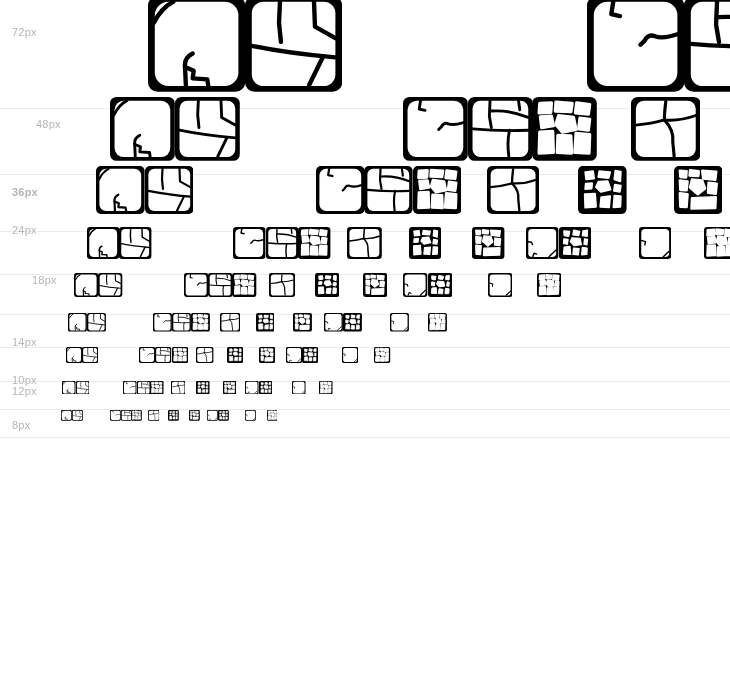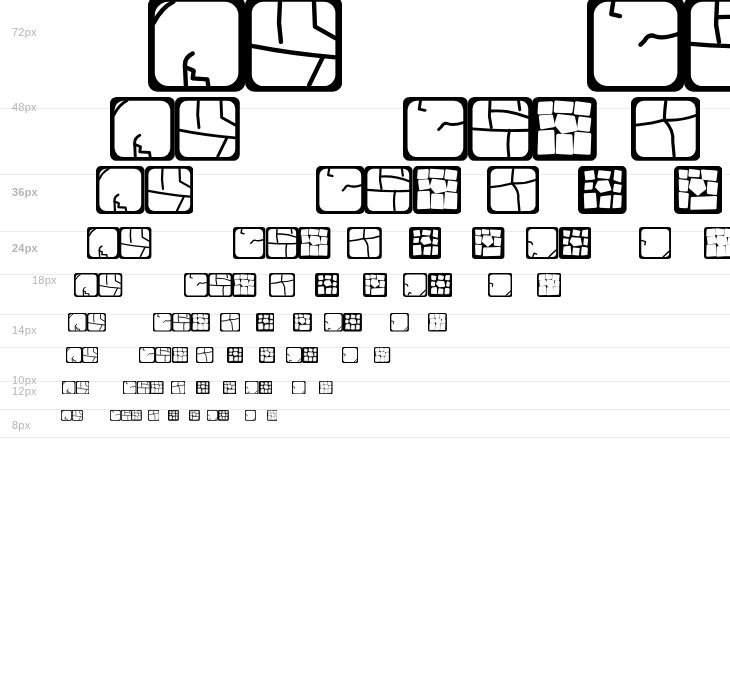--- a/index.html
+++ b/index.html
@@ -179,21 +179,21 @@
     <svg class="glyph" viewBox="0 0 100 100" preserveAspectRatio="none" style="left: 245.2px; top: -4px; width: 97.2px; height: 95.76px;">
       <use href="#g-tile-five-shards"></use>
     </svg>
     <svg class="glyph" viewBox="0 0 100 100" preserveAspectRatio="none" style="left: 587.2px; top: -4px; width: 97.2px; height: 95.76px;">
       <use href="#g-tile-hook-crack"></use>
     </svg>
     <svg class="glyph" viewBox="0 0 100 100" preserveAspectRatio="none" style="left: 684.4px; top: -4px; width: 97.2px; height: 95.76px;">
       <use href="#g-tile-grid-shards"></use>
     </svg>
     <div class="row-divider" style="top: 174px; background: rgb(235, 235, 235);"></div>
-    <span class="size-label" style="top: 101px; color: rgb(181, 181, 181);">48px</span>
+    <span class="size-label" style="top: 118px; color: rgb(181, 181, 181); margin-left: 24px;">48px</span>
     <svg class="glyph" viewBox="0 0 100 100" preserveAspectRatio="none" style="left: 110px; top: 97px; width: 64.8px; height: 63.84px;">
       <use href="#g-tile-branch-crack"></use>
     </svg>
     <svg class="glyph" viewBox="0 0 100 100" preserveAspectRatio="none" style="left: 174.8px; top: 97px; width: 64.8px; height: 63.84px;">
       <use href="#g-tile-five-shards"></use>
     </svg>
     <svg class="glyph" viewBox="0 0 100 100" preserveAspectRatio="none" style="left: 402.8px; top: 97px; width: 64.8px; height: 63.84px;">
       <use href="#g-tile-hook-crack"></use>
     </svg>
     <svg class="glyph" viewBox="0 0 100 100" preserveAspectRatio="none" style="left: 467.6px; top: 97px; width: 64.8px; height: 63.84px;">
@@ -225,21 +225,21 @@
     <svg class="glyph" viewBox="0 0 100 100" preserveAspectRatio="none" style="left: 486.6px; top: 166px; width: 52.2px; height: 47.88px;">
       <use href="#g-tile-quad-shards"></use>
     </svg>
     <svg class="glyph" viewBox="0 0 100 100" preserveAspectRatio="none" style="left: 578.4px; top: 166px; width: 48.6px; height: 47.88px;">
       <use href="#g-pebbles-dark"></use>
     </svg>
     <svg class="glyph" viewBox="0 0 100 100" preserveAspectRatio="none" style="left: 673.8px; top: 166px; width: 48.6px; height: 47.88px;">
       <use href="#g-pebbles-ring"></use>
     </svg>
     <div class="row-divider" style="top: 274px; background: rgb(235, 235, 235);"></div>
-    <span class="size-label" style="top: 242px; color: rgb(181, 181, 181); font-weight: bold;">24px</span>
+    <span class="size-label" style="top: 224px; color: rgb(181, 181, 181);">24px</span>
     <svg class="glyph" viewBox="0 0 100 100" preserveAspectRatio="none" style="left: 87px; top: 227px; width: 32.4px; height: 31.92px;">
       <use href="#g-tile-branch-crack"></use>
     </svg>
     <svg class="glyph" viewBox="0 0 100 100" preserveAspectRatio="none" style="left: 119.4px; top: 227px; width: 32.4px; height: 31.92px;">
       <use href="#g-tile-five-shards"></use>
     </svg>
     <svg class="glyph" viewBox="0 0 100 100" preserveAspectRatio="none" style="left: 233.4px; top: 227px; width: 32.4px; height: 31.92px;">
       <use href="#g-tile-hook-crack"></use>
     </svg>
     <svg class="glyph" viewBox="0 0 100 100" preserveAspectRatio="none" style="left: 265.8px; top: 227px; width: 32.4px; height: 31.92px;">
@@ -301,21 +301,21 @@
     <svg class="glyph" viewBox="0 0 100 100" preserveAspectRatio="none" style="left: 427.7px; top: 273px; width: 24.3px; height: 23.94px;">
       <use href="#g-pebbles-dark-2"></use>
     </svg>
     <svg class="glyph" viewBox="0 0 100 100" preserveAspectRatio="none" style="left: 488px; top: 273px; width: 24.3px; height: 23.94px;">
       <use href="#g-tile-sparse-cracks"></use>
     </svg>
     <svg class="glyph" viewBox="0 0 100 100" preserveAspectRatio="none" style="left: 536.6px; top: 273px; width: 24.3px; height: 23.94px;">
       <use href="#g-pebbles-light"></use>
     </svg>
     <div class="row-divider" style="top: 347px; background: rgb(235, 235, 235);"></div>
-    <span class="size-label" style="top: 324px; color: rgb(181, 181, 181);">14px</span>
+    <span class="size-label" style="top: 336px; color: rgb(181, 181, 181);">14px</span>
     <svg class="glyph" viewBox="0 0 100 100" preserveAspectRatio="none" style="left: 68px; top: 313px; width: 18.9px; height: 18.62px;">
       <use href="#g-tile-branch-crack"></use>
     </svg>
     <svg class="glyph" viewBox="0 0 100 100" preserveAspectRatio="none" style="left: 86.9px; top: 313px; width: 18.9px; height: 18.62px;">
       <use href="#g-tile-five-shards"></use>
     </svg>
     <svg class="glyph" viewBox="0 0 100 100" preserveAspectRatio="none" style="left: 153.4px; top: 313px; width: 18.9px; height: 18.62px;">
       <use href="#g-tile-hook-crack"></use>
     </svg>
     <svg class="glyph" viewBox="0 0 100 100" preserveAspectRatio="none" style="left: 172.3px; top: 313px; width: 18.9px; height: 18.62px;">

